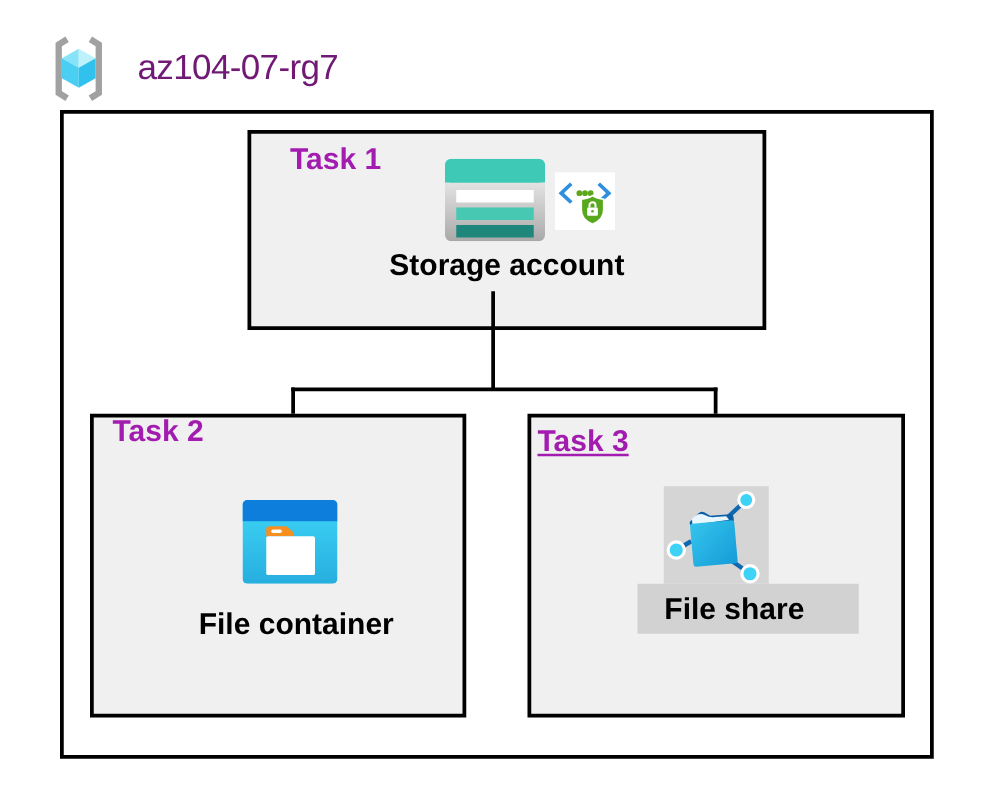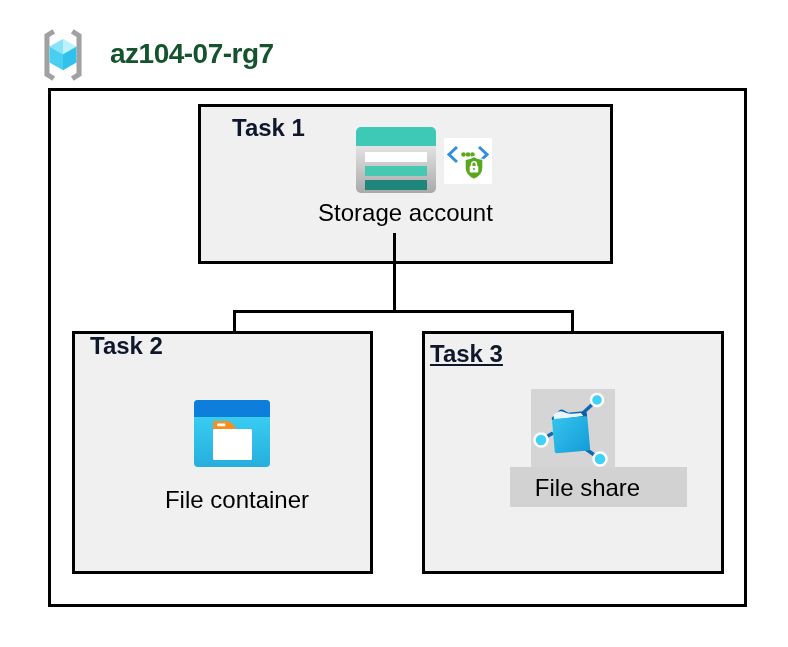--- a/index.html
+++ b/index.html
@@ -1,39 +1,39 @@
 <!DOCTYPE html>
 <html><head>
 <meta charset="utf-8">
 <style>
   html,body{margin:0;padding:0;background:#ffffff;}
   body{width:788px;height:647px;position:relative;overflow:hidden;
        font-family:"Liberation Sans",sans-serif;}
   .abs{position:absolute;}
 
   
-  .rg-title{left:110px;top:38px;font-size:28px;font-weight:700;color:#14532d;
+  .rg-title{left:110px;top:38px;font-size:28px;font-weight:400;color:#701a75;
             letter-spacing:-0.5px;}
 
   
   .outer-box{left:48px;top:88px;width:699px;height:519px;border:3px solid #000;
              background:#fff;box-sizing:border-box;}
 
   
   .task-box{background:#f0f0f0;border:3px solid #000;box-sizing:border-box;}
   .task1{left:198px;top:104px;width:415px;height:160px;}
   .task2{left:72px;top:331px;width:301px;height:243px;}
   .task3{left:422px;top:331px;width:302px;height:243px;}
 
-  .task-label{font-size:24px;font-weight:700;color:#0f172a;}
+  .task-label{font-size:24px;font-weight:700;color:#a21caf;}
   .t1-label{left:232px;top:114px;}
   .t2-label{left:90px;top:332px;}
   .t3-label{left:430px;top:340px;text-decoration:underline;}
 
-  .entity-label{font-size:24px;font-weight:400;color:#000;text-align:center;}
+  .entity-label{font-size:24px;font-weight:700;color:#000;text-align:center;}
   .storage-label{left:198px;top:199px;width:415px;}
   .blob-label{left:117px;top:486px;width:240px;}
   .file-label{left:510px;top:474px;width:155px;}
 
   
   .line{background:#000;}
   .v-storage{left:393px;top:233px;width:3px;height:79px;}
   .h-split{left:233px;top:310px;width:341px;height:3px;}
   .v-left{left:233px;top:310px;width:3px;height:80px;}
   .v-right{left:571px;top:310px;width:3px;height:80px;}

